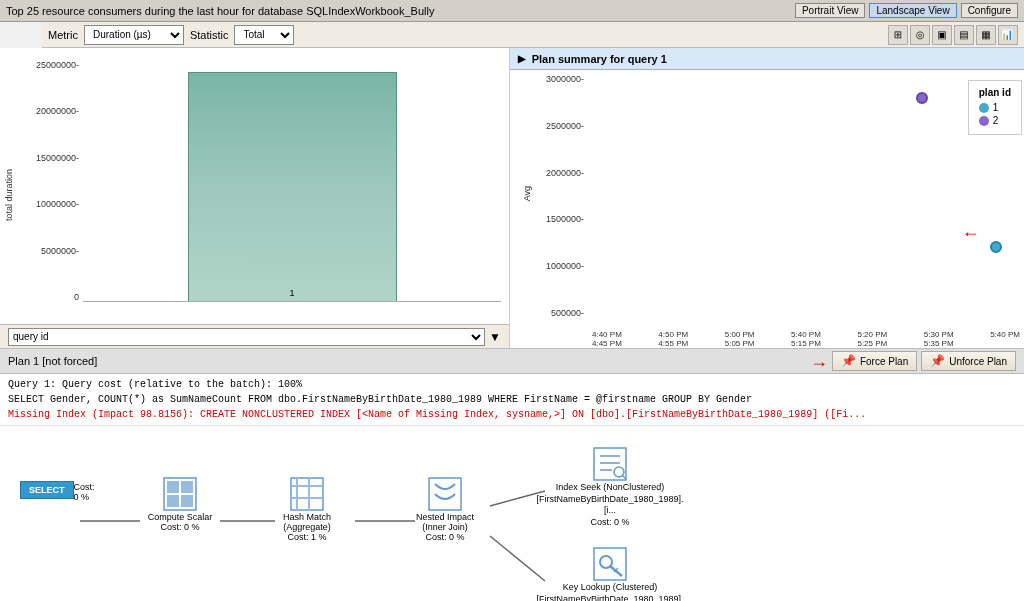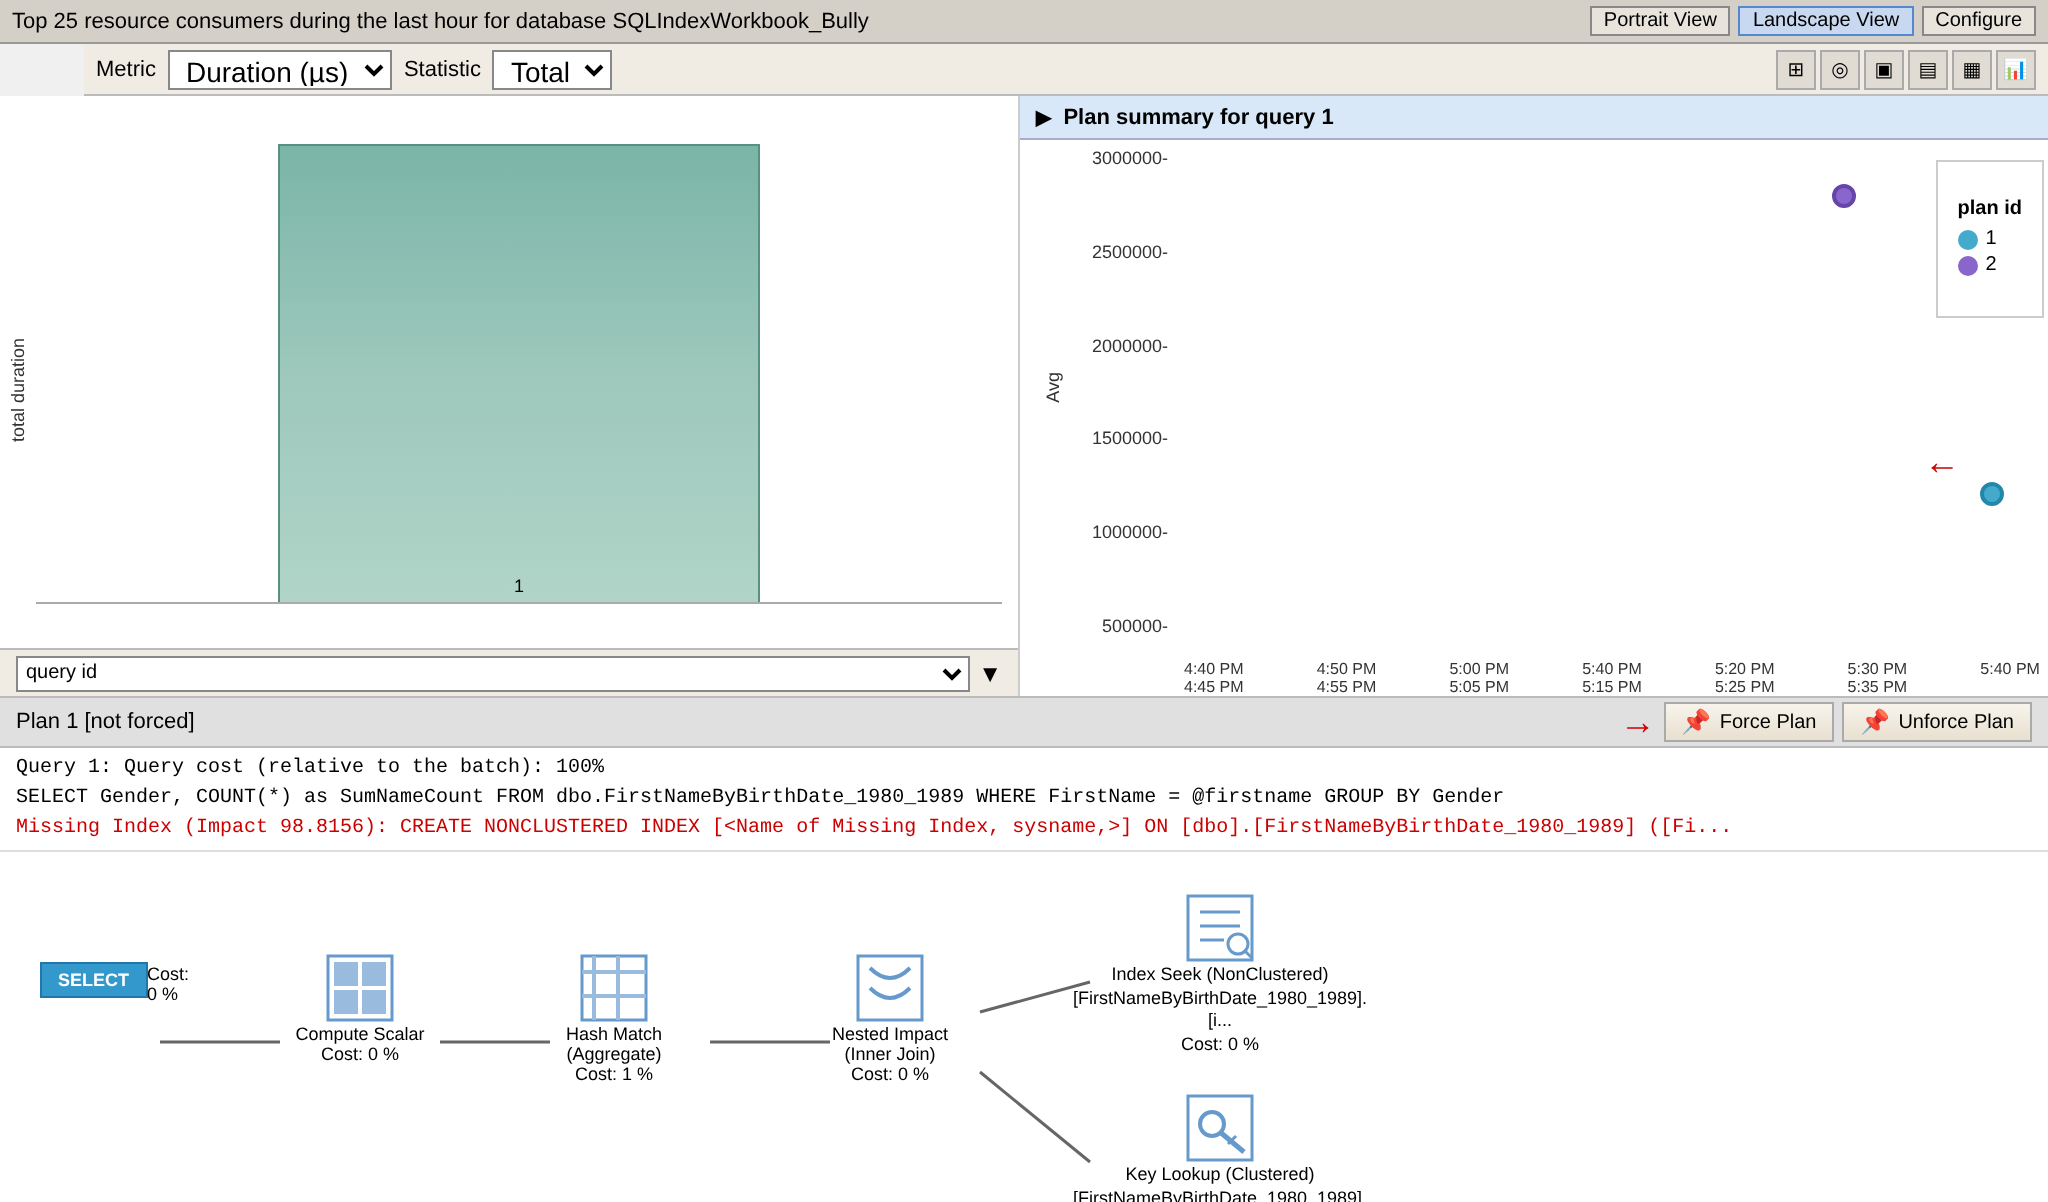--- a/index.html
+++ b/index.html
@@ -50,21 +50,21 @@
       align-items: center;
       padding: 3px 6px;
       gap: 6px;
       height: 26px;
       margin-left: 42px;
     }
     .metric-select {
       background: white;
       border: 1px solid #888;
       padding: 1px 4px;
-      font-size: 14px;
+      font-size: 10px;
       height: 20px;
       min-width: 100px;
     }
     .toolbar-icons {
       display: flex;
       gap: 2px;
       margin-left: auto;
     }
     .toolbar-icon {
       width: 20px;
@@ -133,20 +133,28 @@
 
   <div style="display:flex; height: 300px; flex-shrink:0;">
 
     <div style="width:510px; border-right:1px solid #ccc; display:flex; flex-direction:column; background:white;">
       <div style="flex:1; display:flex; position:relative; background:white; padding:8px 0 0 0;">
 
         <div style="width:18px; position:relative;">
           <span style="position:absolute; top:50%; left:50%; transform:rotate(-90deg) translateX(-50%); transform-origin:left center; font-size:9px; white-space:nowrap; color:#333;">total duration</span>
         </div>
 
+        <div style="width:65px; display:flex; flex-direction:column; justify-content:space-between; align-items:flex-end; padding:4px 4px 22px 0; font-size:9px; color:#333;">
+          <span>25000000-</span>
+          <span>20000000-</span>
+          <span>15000000-</span>
+          <span>10000000-</span>
+          <span>5000000-</span>
+          <span>0</span>
+        </div>
 
         <div style="flex:1; padding:4px 8px 22px 0; position:relative;">
           <div style="width:100%; height:100%; position:relative;">
 
             <div style="position:absolute; left:25%; top:5%; width:50%; bottom:0; background:linear-gradient(to bottom, #7ab5a8, #9ec8bc, #b0d4c8); border:1px solid #5a9080;"></div>
 
             <div style="position:absolute; bottom:0; left:0; right:0; height:1px; background:#aaa;"></div>
             <span style="position:absolute; bottom:4px; left:50%; transform:translateX(-50%); font-size:9px;">1</span>
           </div>
         </div>
@@ -183,21 +191,21 @@
         </div>
 
         <div style="flex:1; position:relative; padding-bottom:30px;">
 
           <div style="position:absolute; top:8%; right:22%; width:12px; height:12px; background:#8866cc; border-radius:50%; border:2px solid #6644aa;"></div>
 
           <div style="position:absolute; bottom:38%; right:10%; color:#cc0000; font-size:18px; font-weight:bold; transform:scaleX(-1) rotate(0deg);">→</div>
 
           <div style="position:absolute; bottom:34%; right:5%; width:12px; height:12px; background:#44aacc; border-radius:50%; border:2px solid #2288aa;"></div>
 
-          <div style="position:absolute; right:2px; top:10px; background:white; border:1px solid #ccc; padding:18px 10px; font-size:10px;">
+          <div style="position:absolute; right:2px; top:10px; background:white; border:1px solid #ccc; padding:6px 10px; font-size:10px;">
             <div style="font-size:10px; font-weight:bold; margin-bottom:4px;">plan id</div>
             <div style="display:flex; align-items:center; gap:4px; margin:2px 0;">
               <div style="width:10px; height:10px; border-radius:50%; background:#44aacc;"></div>
               <span>1</span>
             </div>
             <div style="display:flex; align-items:center; gap:4px; margin:2px 0;">
               <div style="width:10px; height:10px; border-radius:50%; background:#8866cc;"></div>
               <span>2</span>
             </div>
           </div>

